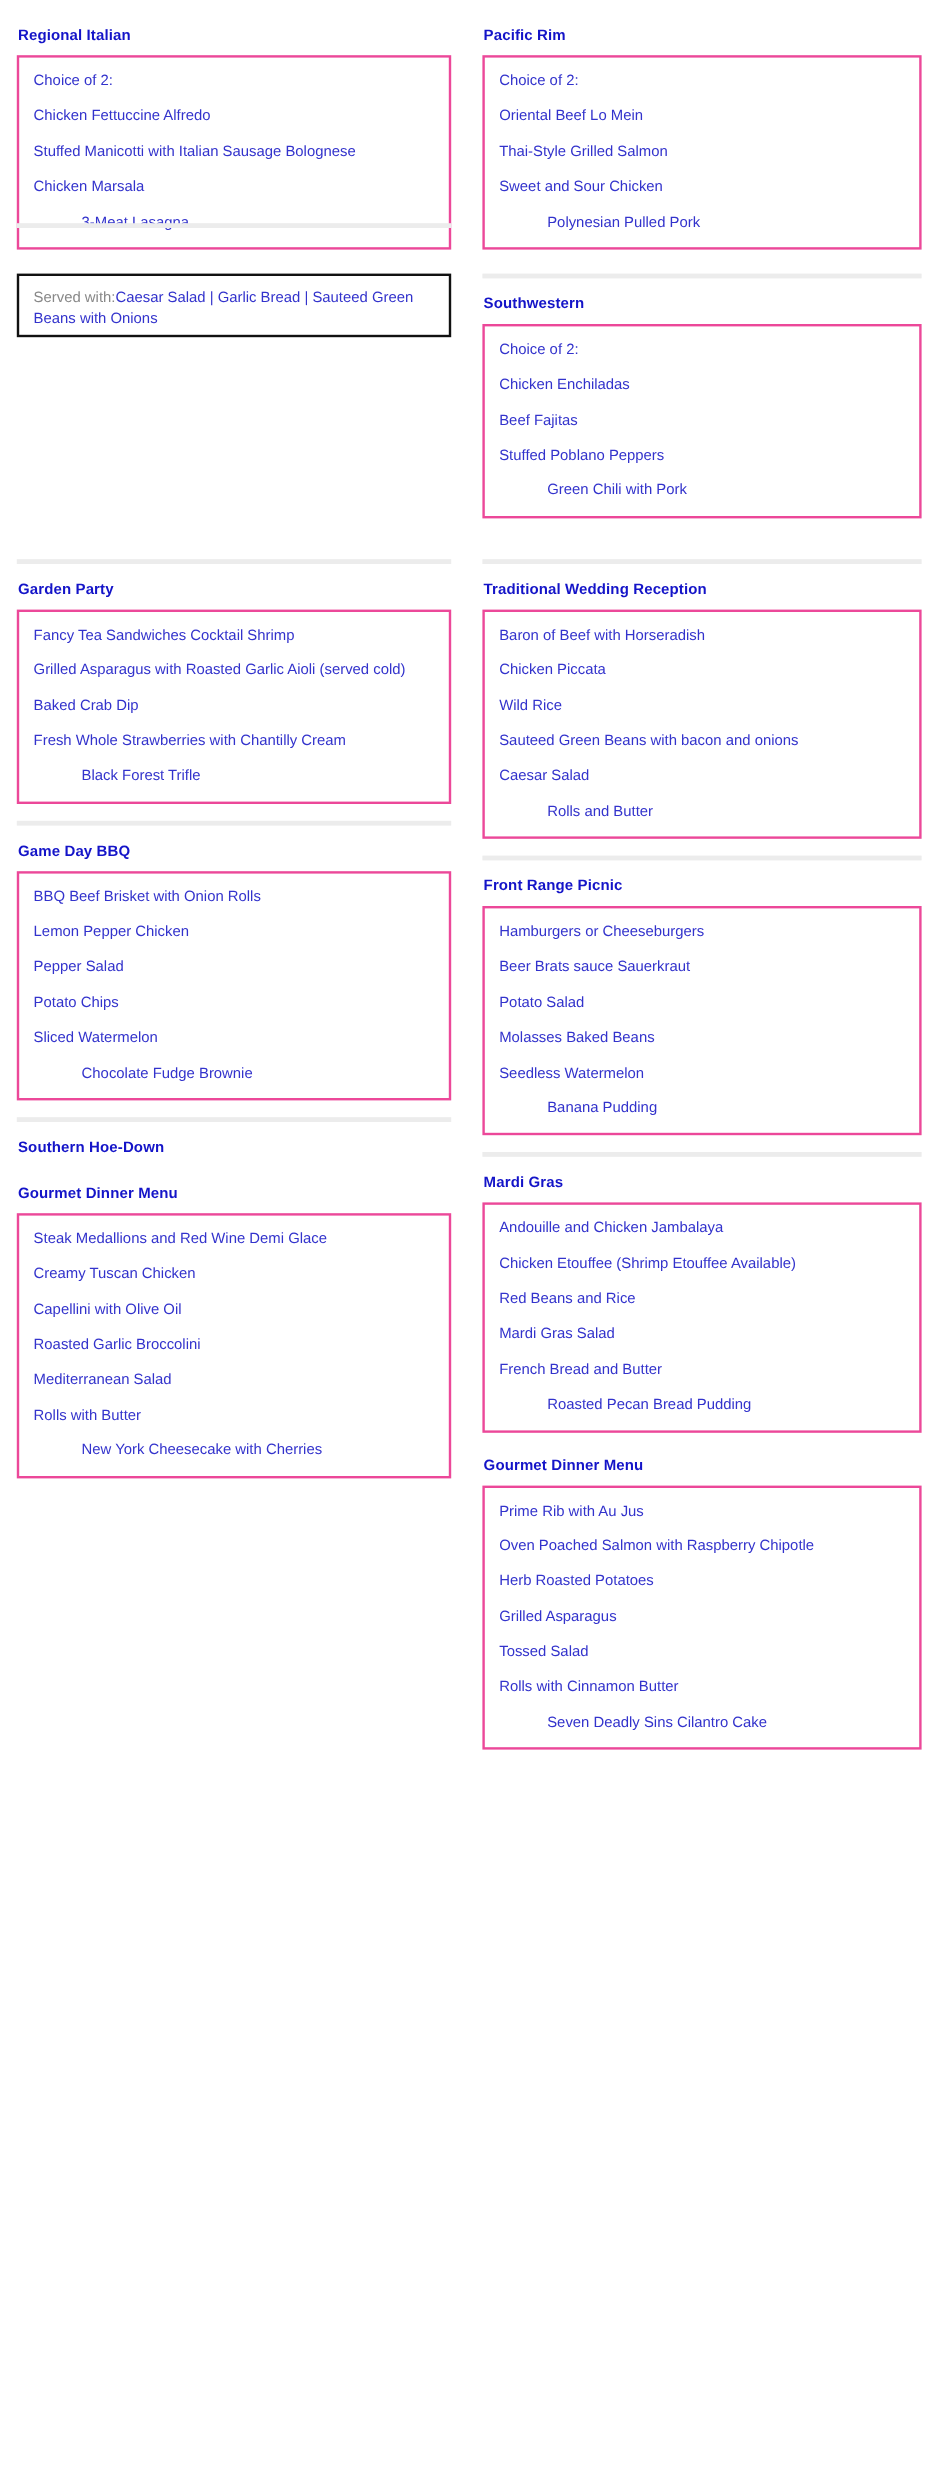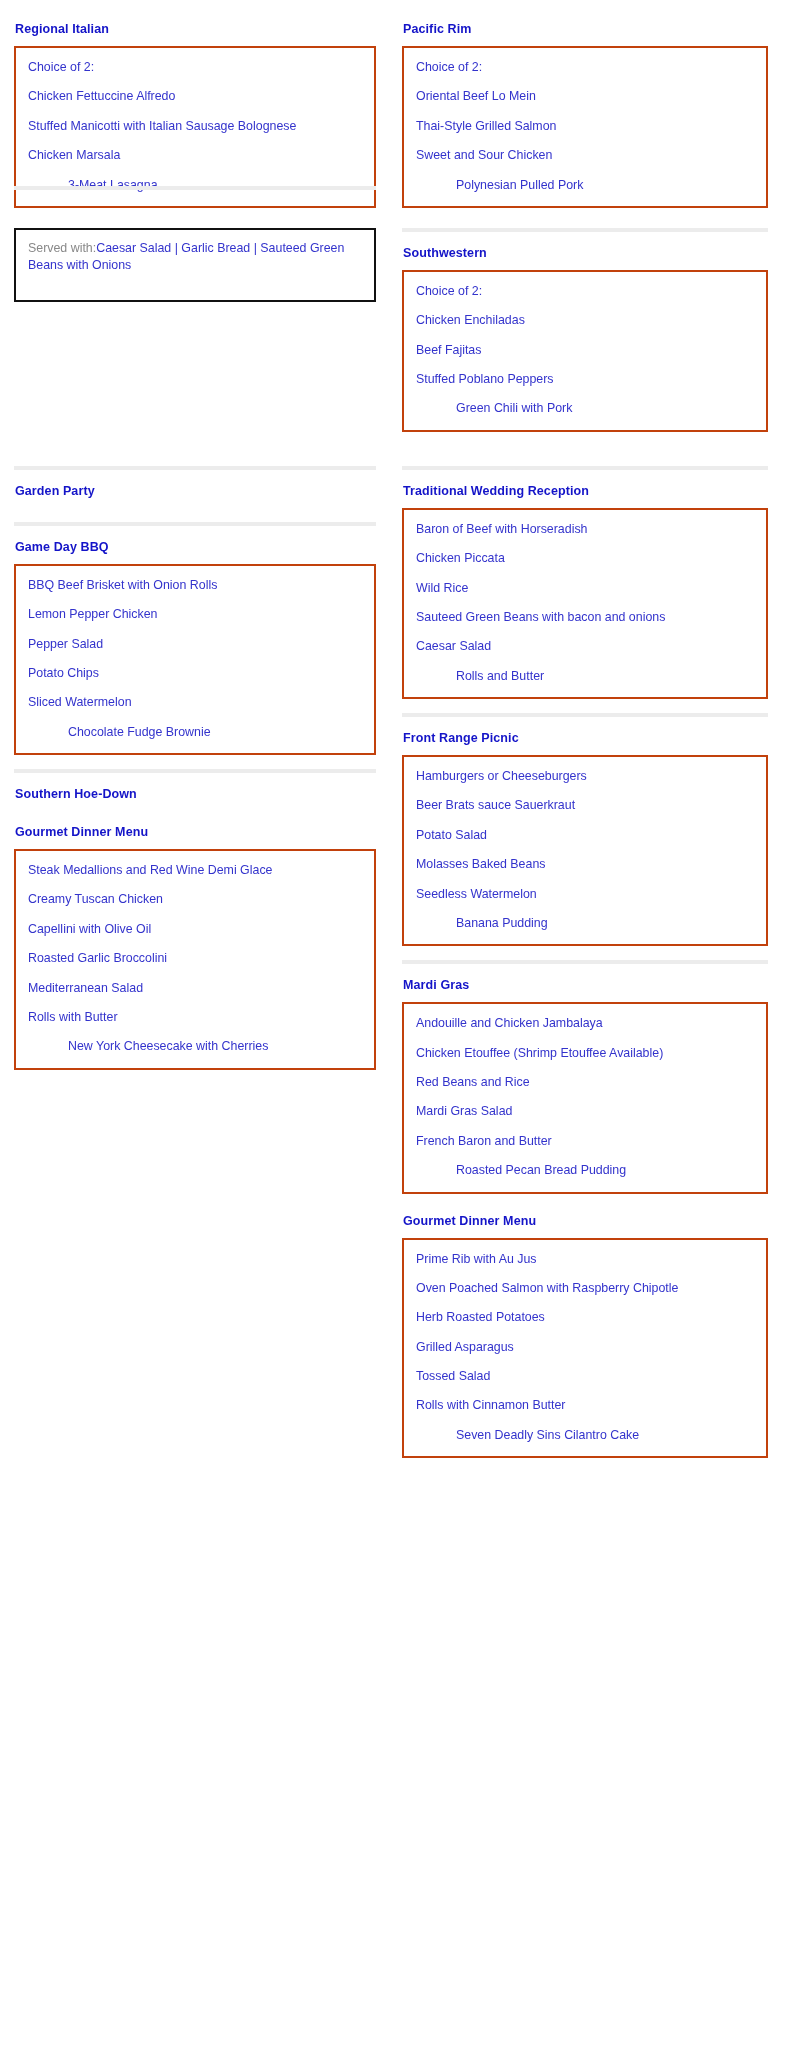--- a/index.html
+++ b/index.html
@@ -41,39 +41,39 @@
     font-size: 12.5px;
     font-weight: bold;
     color: #1414c8;
     letter-spacing: 0.1px;
     margin: 0 0 9px 1px;
     line-height: 1.2;
   }
 
   
   .card {
-    border: 2px solid #c2410c;
+    border: 2px solid #ec4899;
     background: #ffffff;
     box-sizing: border-box;
     padding: 11px 12px 13px 12px;
   }
   .card .item {
     font-size: 12.4px;
     line-height: 1.32;
     color: #3333cc;
     margin: 0 0 13px 0;
   }
   .card .item:last-child { margin-bottom: 0; margin-left: 40px; }
 
   
   .served {
     border: 2px solid #111111;
     background: #ffffff;
     box-sizing: border-box;
-    padding: 10px 12px 26px 12px;
+    padding: 10px 12px 5px 12px;
     margin-top: 20px;
   }
   .served .line {
     font-size: 12.4px;
     line-height: 1.38;
     color: #3333cc;
   }
   .served .lbl {
     color: #888888;
   }
@@ -164,20 +164,27 @@
     <div class="sepcell right">
       <div class="sep"></div>
     </div>
   </div>
   <div class="gap-s"></div>
 
   <div class="row">
 
     <div class="col left">
       <div class="heading">Garden Party</div>
+      <div class="card">
+        <div class="item">Fancy Tea Sandwiches Cocktail Shrimp</div>
+        <div class="item">Grilled Asparagus with Roasted Garlic Aioli (served cold)</div>
+        <div class="item">Baked Crab Dip</div>
+        <div class="item">Fresh Whole Strawberries with Chantilly Cream</div>
+        <div class="item">Black Forest Trifle</div>
+      </div>
 
       <div class="gap-s"></div>
       <div class="sep"></div>
       <div class="gap-s"></div>
 
       <div class="heading">Game Day BBQ</div>
       <div class="card">
         <div class="item">BBQ Beef Brisket with Onion Rolls</div>
         <div class="item">Lemon Pepper Chicken</div>
         <div class="item">Pepper Salad</div>
@@ -234,21 +241,21 @@
       <div class="gap-s"></div>
       <div class="sep"></div>
       <div class="gap-s"></div>
 
       <div class="heading">Mardi Gras</div>
       <div class="card">
         <div class="item">Andouille and Chicken Jambalaya</div>
         <div class="item">Chicken Etouffee (Shrimp Etouffee Available)</div>
         <div class="item">Red Beans and Rice</div>
         <div class="item">Mardi Gras Salad</div>
-        <div class="item">French Baron and Butter</div>
+        <div class="item">French Bread and Butter</div>
         <div class="item">Roasted Pecan Bread Pudding</div>
       </div>
 
       <div class="gap-m"></div>
 
       <div class="heading">Gourmet Dinner Menu</div>
       <div class="card">
         <div class="item">Prime Rib with Au Jus</div>
         <div class="item">Oven Poached Salmon with Raspberry Chipotle</div>
         <div class="item">Herb Roasted Potatoes</div>

